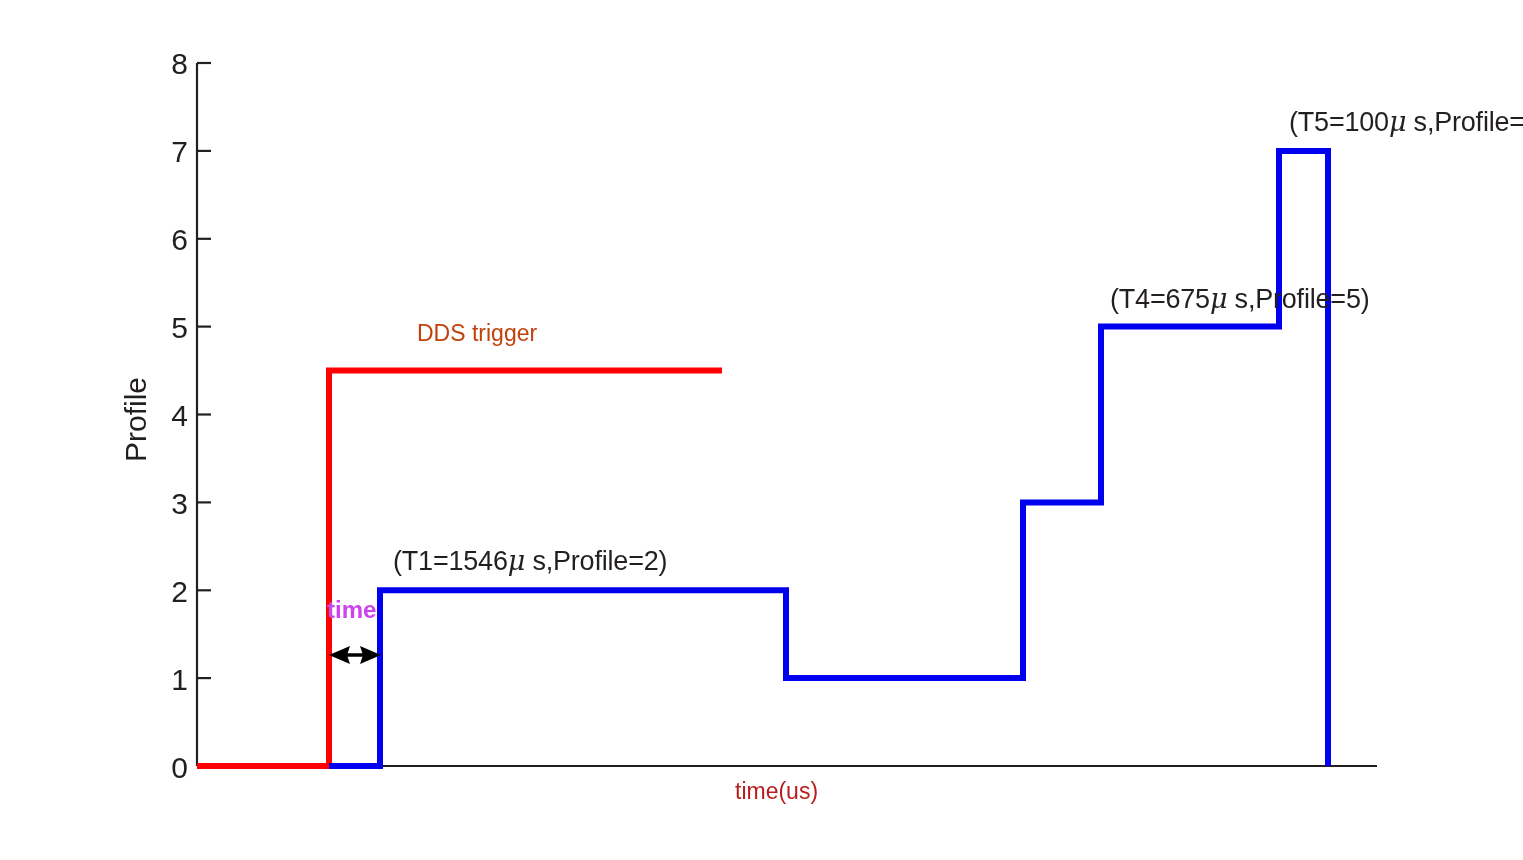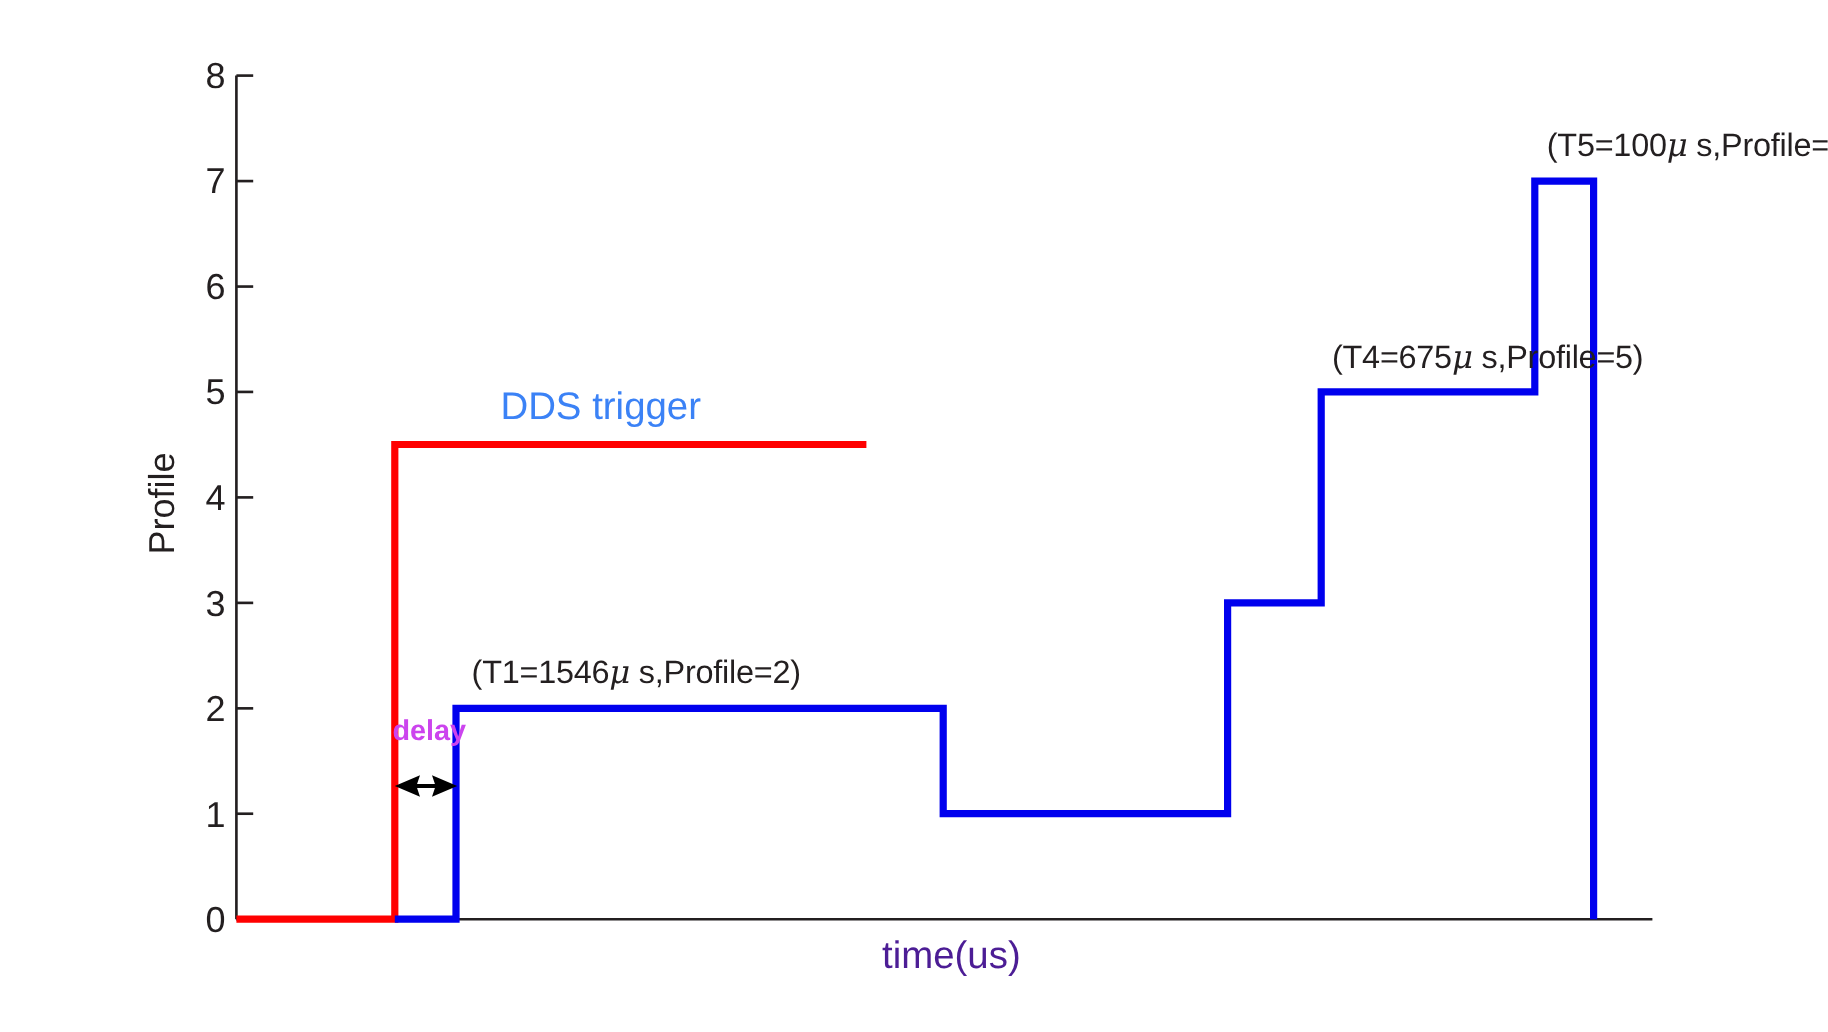--- a/index.html
+++ b/index.html
@@ -41,26 +41,26 @@
     width: 40px;
     color: #231f20;
   }
   .axis-title-y {
     font-size: 30px;
     transform-origin: 0 0;
     transform: rotate(-90deg);
     color: #231f20;
   }
   .axis-title-x {
-    font-size: 32px;
-    color: #4c1d95;
+    font-size: 23px;
+    color: #b91c1c;
   }
   .series-label {
-    font-size: 32px;
-    color: #3b82f6;
+    font-size: 23px;
+    color: #c2410c;
   }
   .anno {
     font-size: 27px;
     color: #231f20;
     letter-spacing: -0.2px;
   }
   .anno .mu {
     font-family: "DejaVu Serif", serif;
     font-style: italic;
     font-size: 27px;
@@ -115,21 +115,21 @@
   <div class="lbl tick-label" style="left:148px; top:223px;">6</div>
   <div class="lbl tick-label" style="left:148px; top:135px;">7</div>
   <div class="lbl tick-label" style="left:148px; top:47px;">8</div>
 
   <div class="lbl axis-title-y" style="left:119px; top:462px;">Profile</div>
 
   <div class="lbl axis-title-x" style="left:735px; top:778px;">time(us)</div>
 
   <div class="lbl series-label" style="left:417px; top:320px;">DDS trigger</div>
 
-  <div class="lbl delay-label" style="left:327px; top:596px;">delay</div>
+  <div class="lbl delay-label" style="left:327px; top:596px;">time</div>
 
   <div class="lbl anno" style="left:393px; top:545px;">
     <span>(T1=1546</span><span class="mu">μ</span><span> s,Profile=2)</span>
   </div>
 
 
 
   <div class="lbl anno" style="left:1110px; top:283px;">
     <span>(T4=675</span><span class="mu">μ</span><span> s,Profile=5)</span>
   </div>

